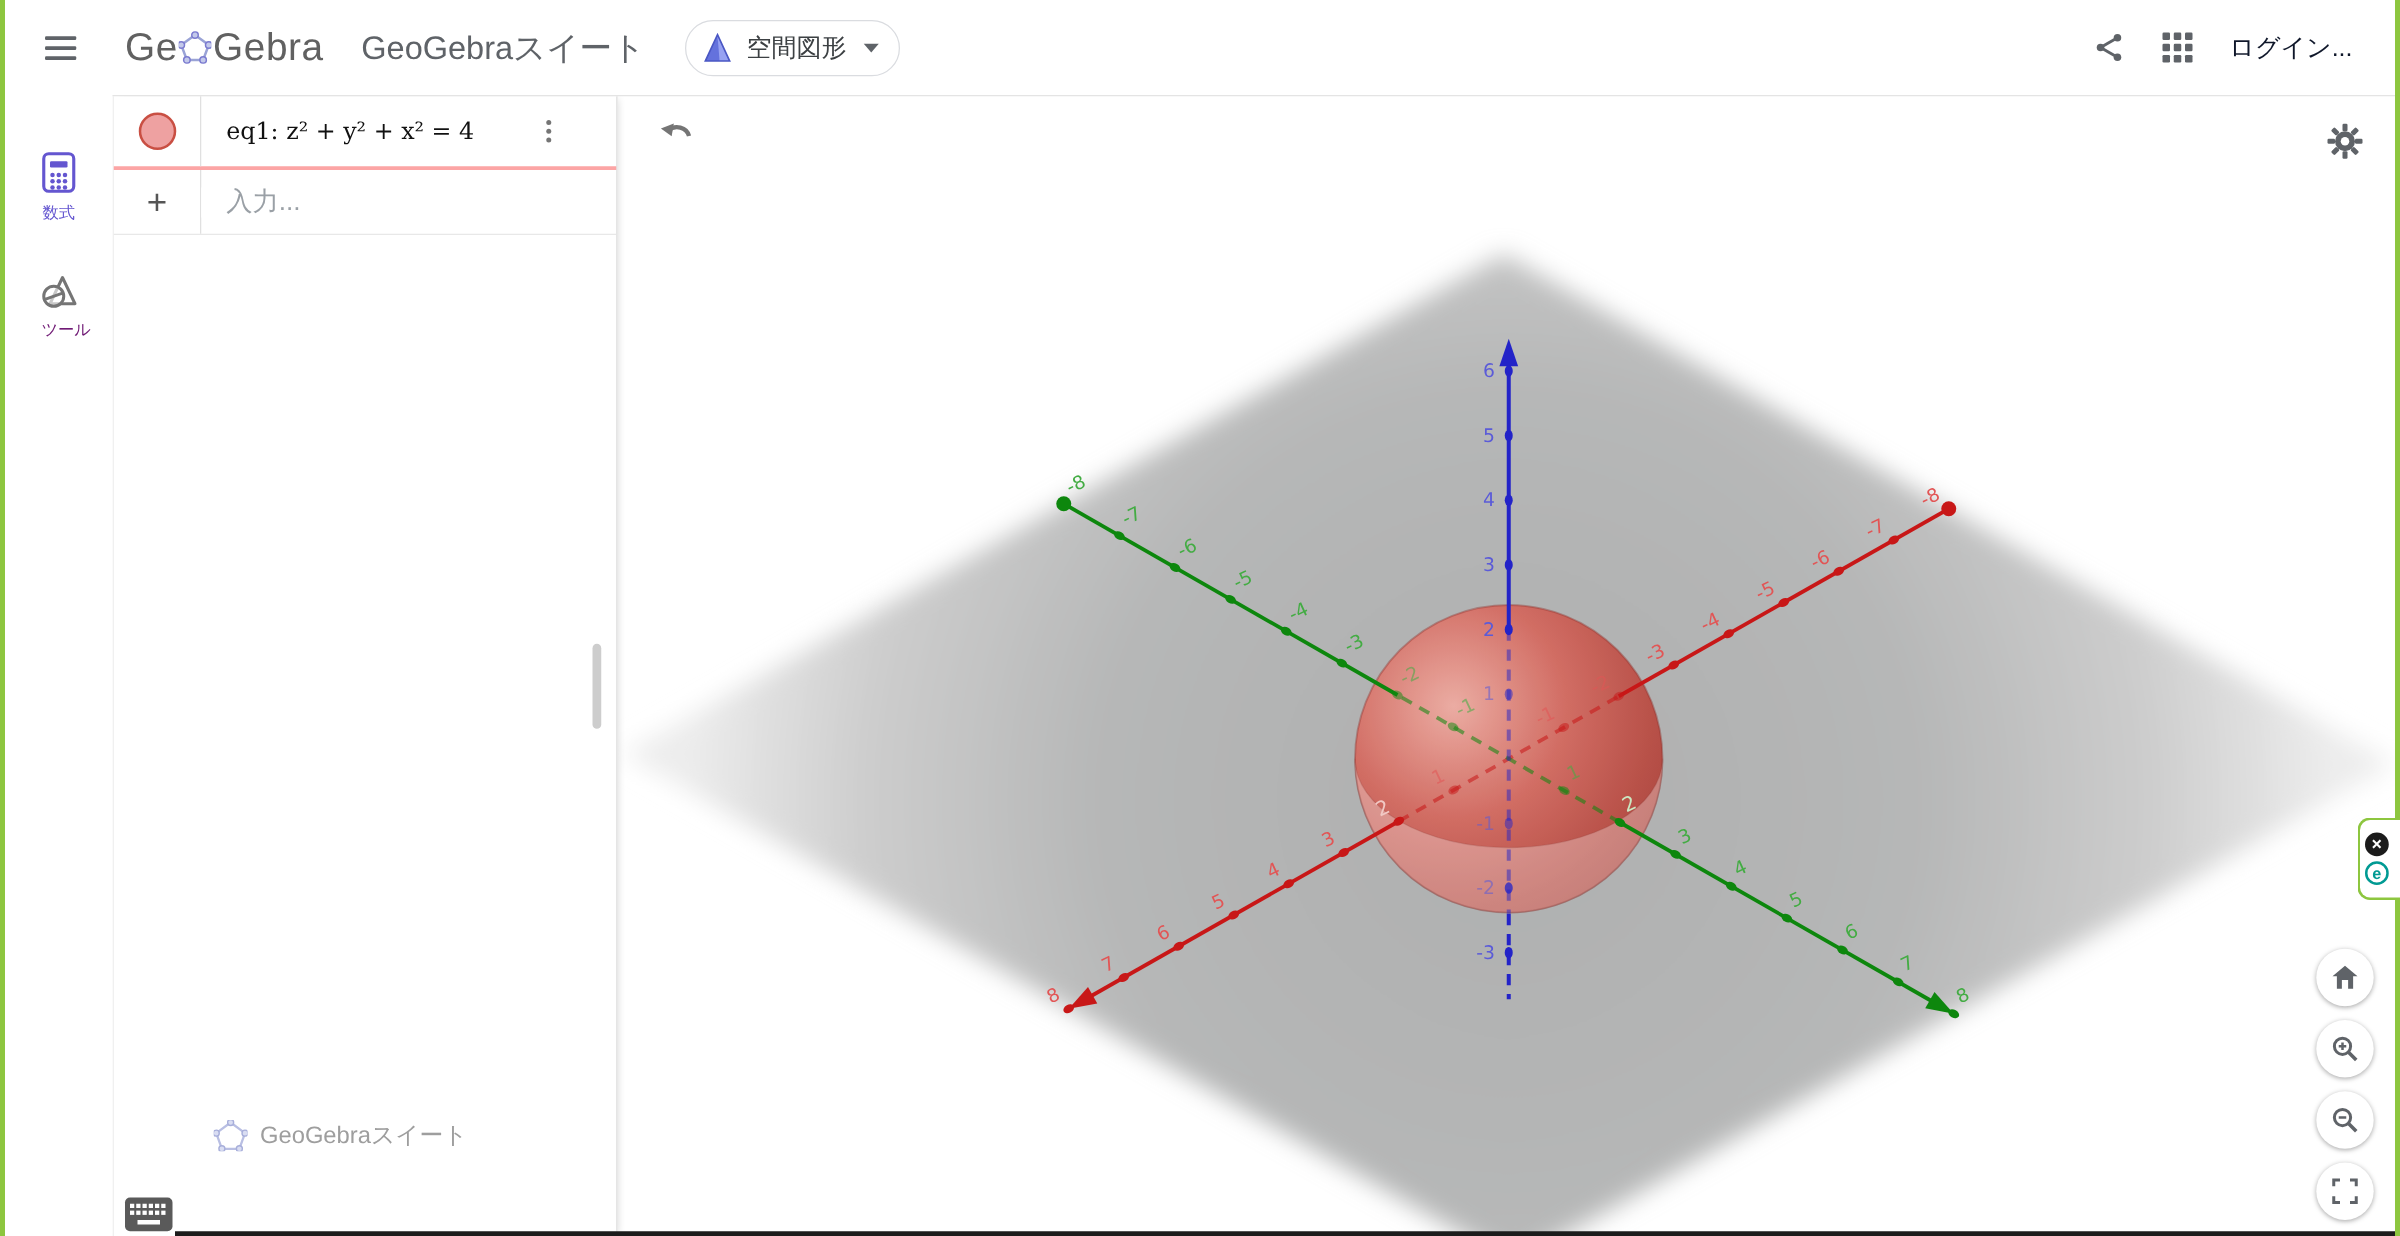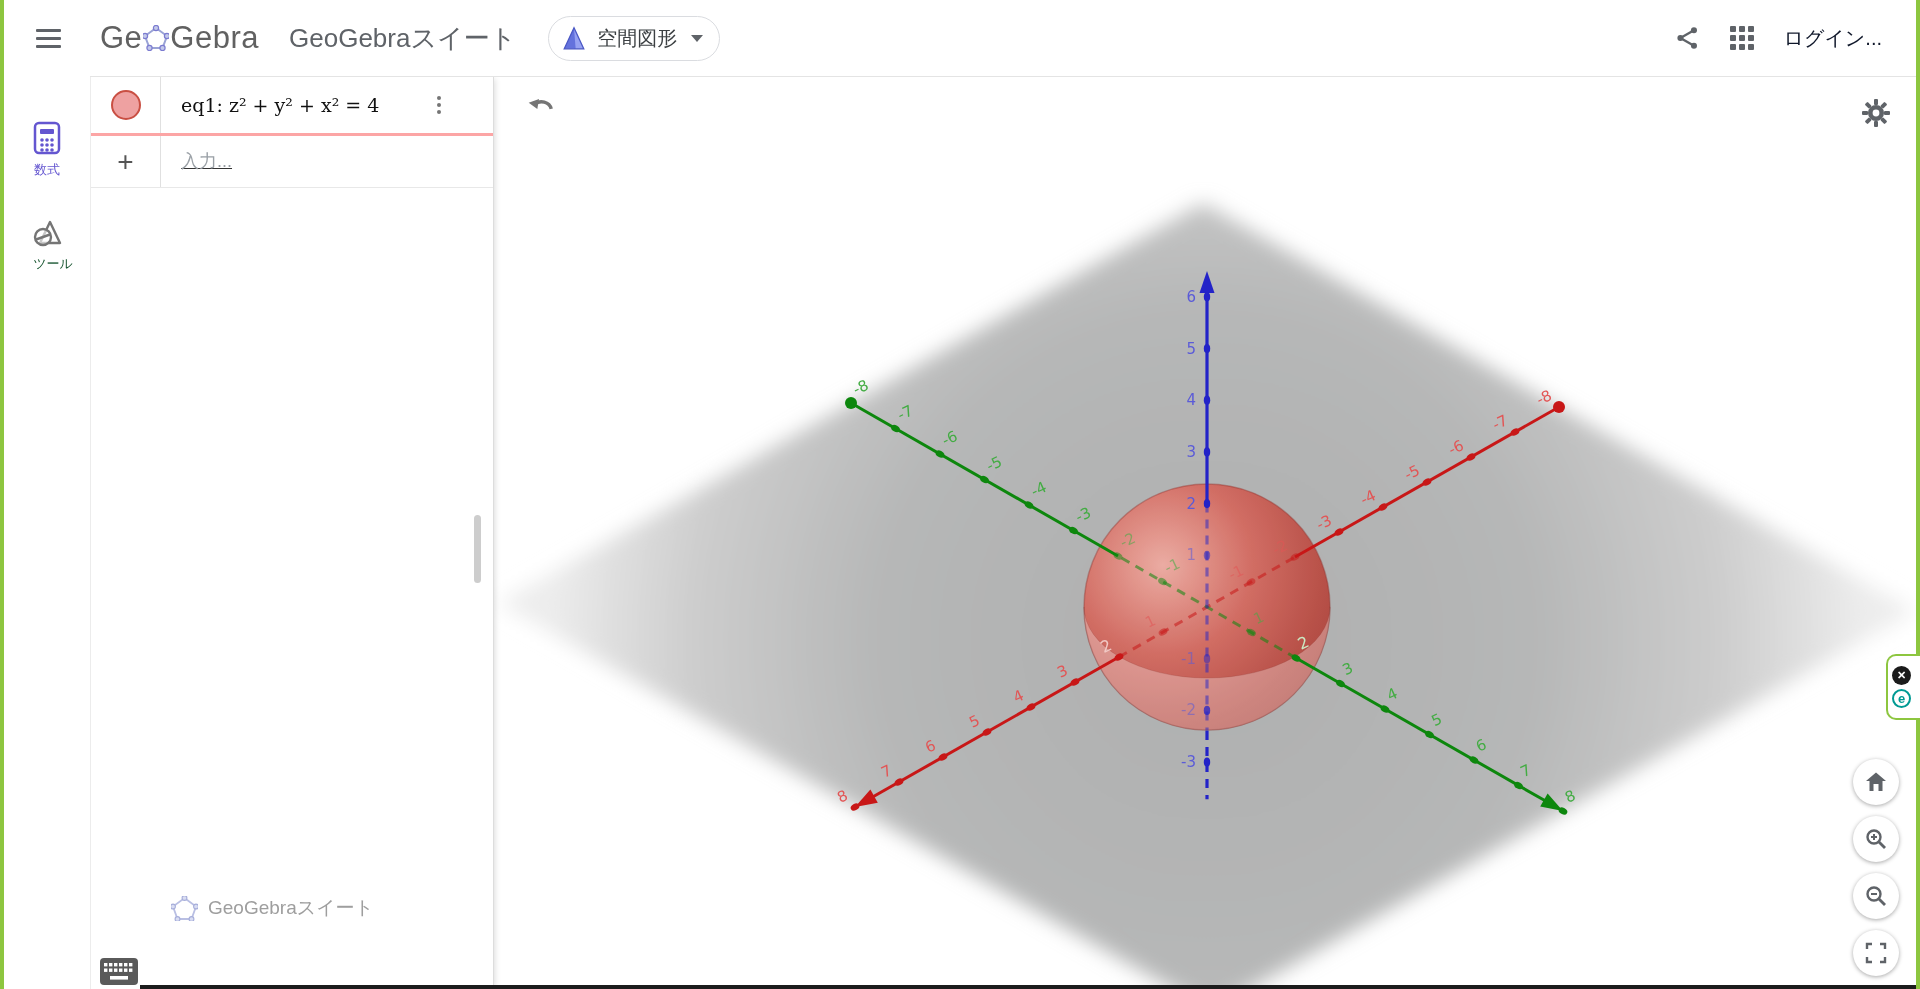--- a/index.html
+++ b/index.html
@@ -29,38 +29,38 @@
   .icon-btn { background:none; border:none; cursor:pointer; display:flex; align-items:center; justify-content:center; }
   .login { font-size:20px; color:#0f172a; cursor:pointer; background:none; border:none; }
 
   
   .rail { position:absolute; left:4px; top:77px; bottom:0; width:86px; background:#fff; z-index:25;
     display:flex; flex-direction:column; padding-top:44px; gap:40px; }
   .rail-item { display:flex; flex-direction:column; align-items:center; gap:6px; cursor:pointer;
     background:none; border:none; }
   .rail-item .lbl { font-size:13px; }
   .rail-item.active .lbl { color:#6456d0; }
-  .rail-item.idle .lbl { color:#14532d;margin-left:12px; }
+  .rail-item.idle .lbl { color:#701a75;margin-left:12px; }
 
   
   .panel { position:absolute; left:90px; top:77px; bottom:0; width:404px; background:#fff; z-index:20;
     border-left:1px solid #ececec; border-right:1px solid #ddd; box-shadow:3px 0 6px -2px rgba(0,0,0,.14); }
   .alg-row { position:relative; display:flex; align-items:center; }
   .row-eq { height:59px; border-bottom:3px solid #fca5a5; }
   .row-input { height:52px; border-bottom:1px solid #e8e8e8; }
   .col-left { width:70px; flex:0 0 70px; height:100%; display:flex; align-items:center; justify-content:center;
     border-right:1px solid #e0e0e0; }
   .vis-circle { width:30px; height:30px; border-radius:50%; background:#eea1a1; border:2px solid #c94f43; cursor:pointer; }
   .eq-text { font-family:"DejaVu Serif", serif; font-size:19px; color:#111; padding-left:20px; }
   .kebab { position:absolute; right:42px; top:50%; transform:translateY(-50%); width:24px; height:28px;
     background:none; border:none; cursor:pointer; display:flex; flex-direction:column; align-items:center;
     justify-content:center; gap:3px; }
   .kebab i { width:4px; height:4px; border-radius:50%; background:#757575; }
   .plus { font-size:28px; color:#555; font-weight:400; line-height:1; cursor:pointer; background:none; border:none; }
-  .alg-input { border:none; outline:none; font-size:18px; padding-left:20px; width:290px; color:#333;text-decoration:underline; }
+  .alg-input { border:none; outline:none; font-size:21px; padding-left:20px; width:290px; color:#333; }
   .alg-input::placeholder { color:#9aa0a6; }
   .panel-scrollbar { position:absolute; right:12px; top:438px; width:7px; height:68px; border-radius:4px;
     background:#cdcdcd; cursor:grab; }
   .watermark { position:absolute; left:80px; top:818px; display:flex; align-items:center; gap:10px; }
   .watermark .wm-text { font-size:19px; color:#9e9e9e; }
   .kbd-btn { position:absolute; left:8px; top:880px; background:none; border:none; cursor:pointer; }
 
   
   .scene-svg { position:absolute; left:0; top:0; width:1920px; height:989px; z-index:5; }
   .scene-svg text { font-family:"DejaVu Sans", sans-serif; }

